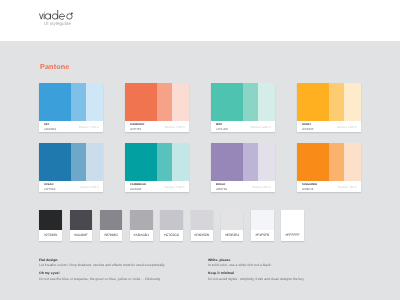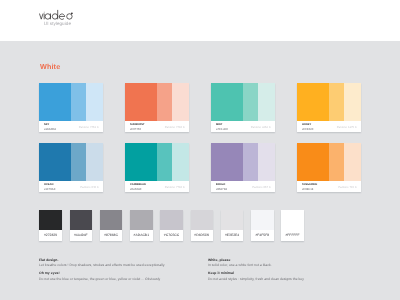--- a/index.html
+++ b/index.html
@@ -74,21 +74,21 @@
           <path d="M182 66 L228 66 M228 67 A24 24 0 1 0 221 85"></path>
           <circle cx="270" cy="66" r="24"></circle>
         </g>
         <circle cx="46" cy="27" r="3.6" fill="#231f20"></circle>
         <circle cx="292" cy="38" r="7.5" fill="#231f20"></circle>
       </svg>
       <div class="logo-sub">UI styleguide</div>
     </div>
   </div>
 
-  <div class="section-title">White</div>
+  <div class="section-title">Pantone</div>
 
   <div class="grid" id="grid">
       <div class="row">
         <div class="card">
           <div class="bars">
             <div class="b0" style="background: rgb(59, 160, 218);"></div>
             <div class="b1" style="background: rgb(127, 192, 232);"></div>
             <div class="b2" style="background: rgb(207, 230, 247);"></div>
           </div>
           <div class="meta">

